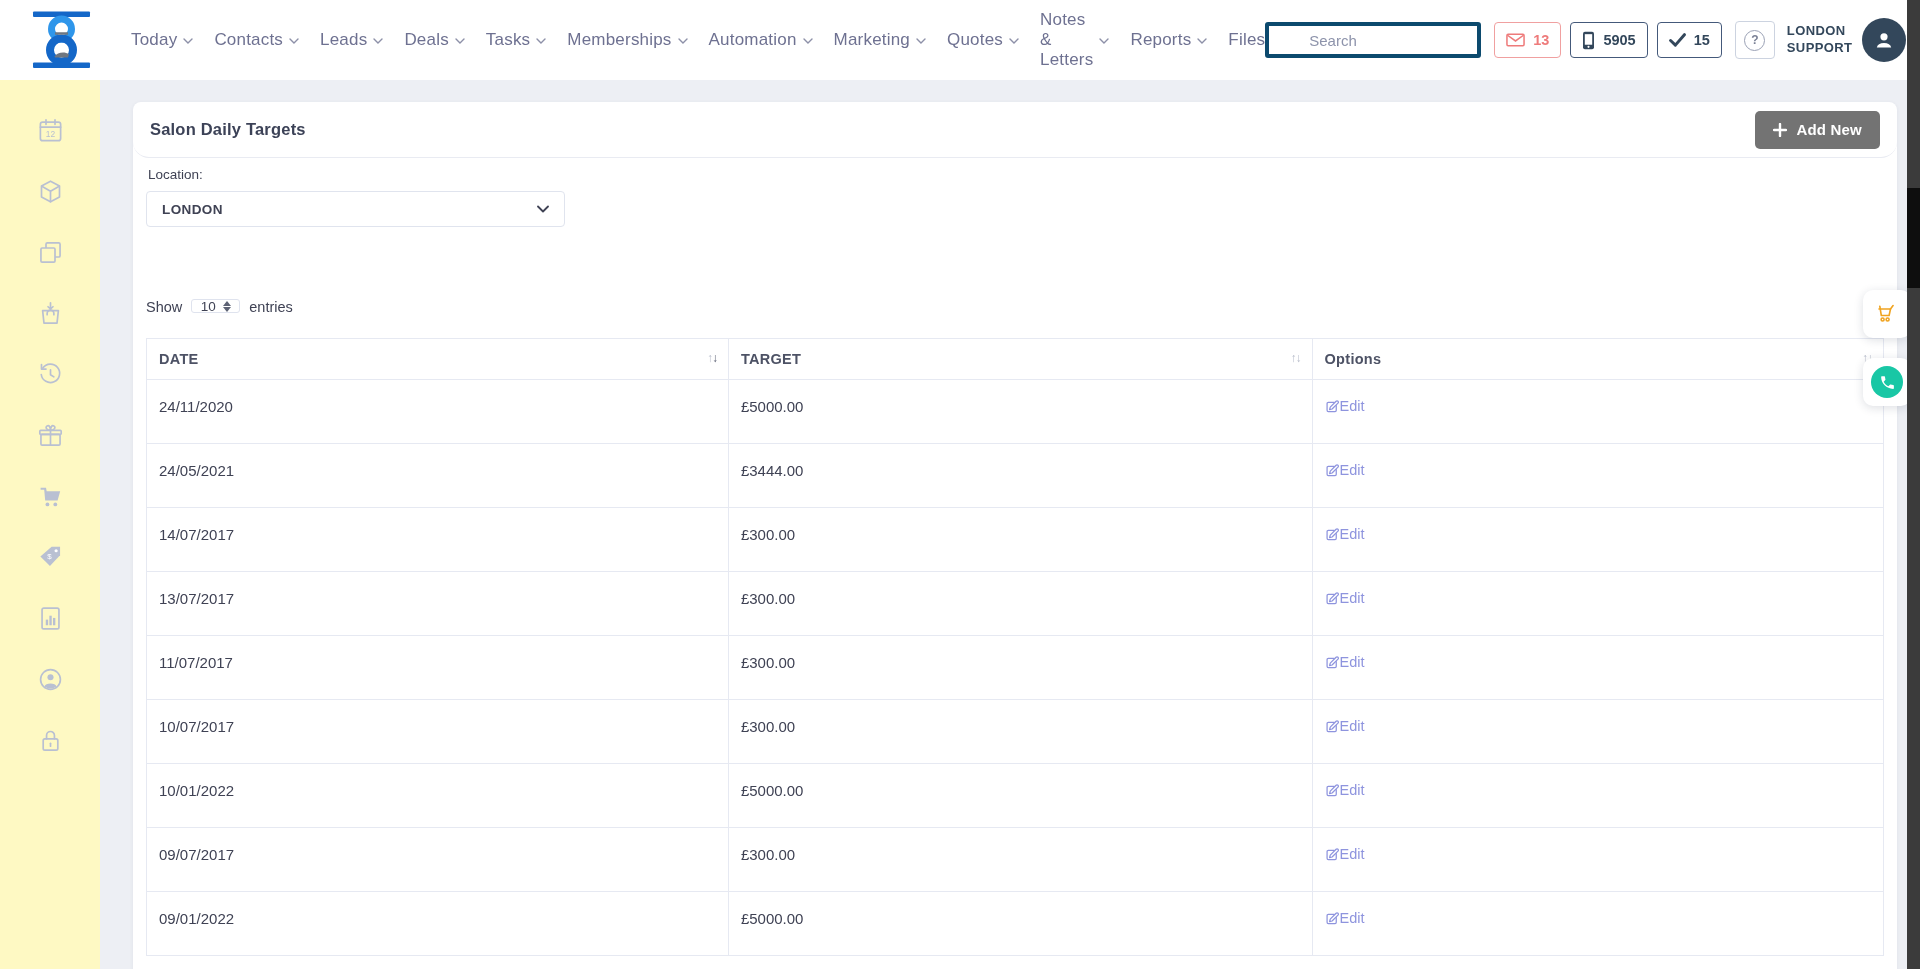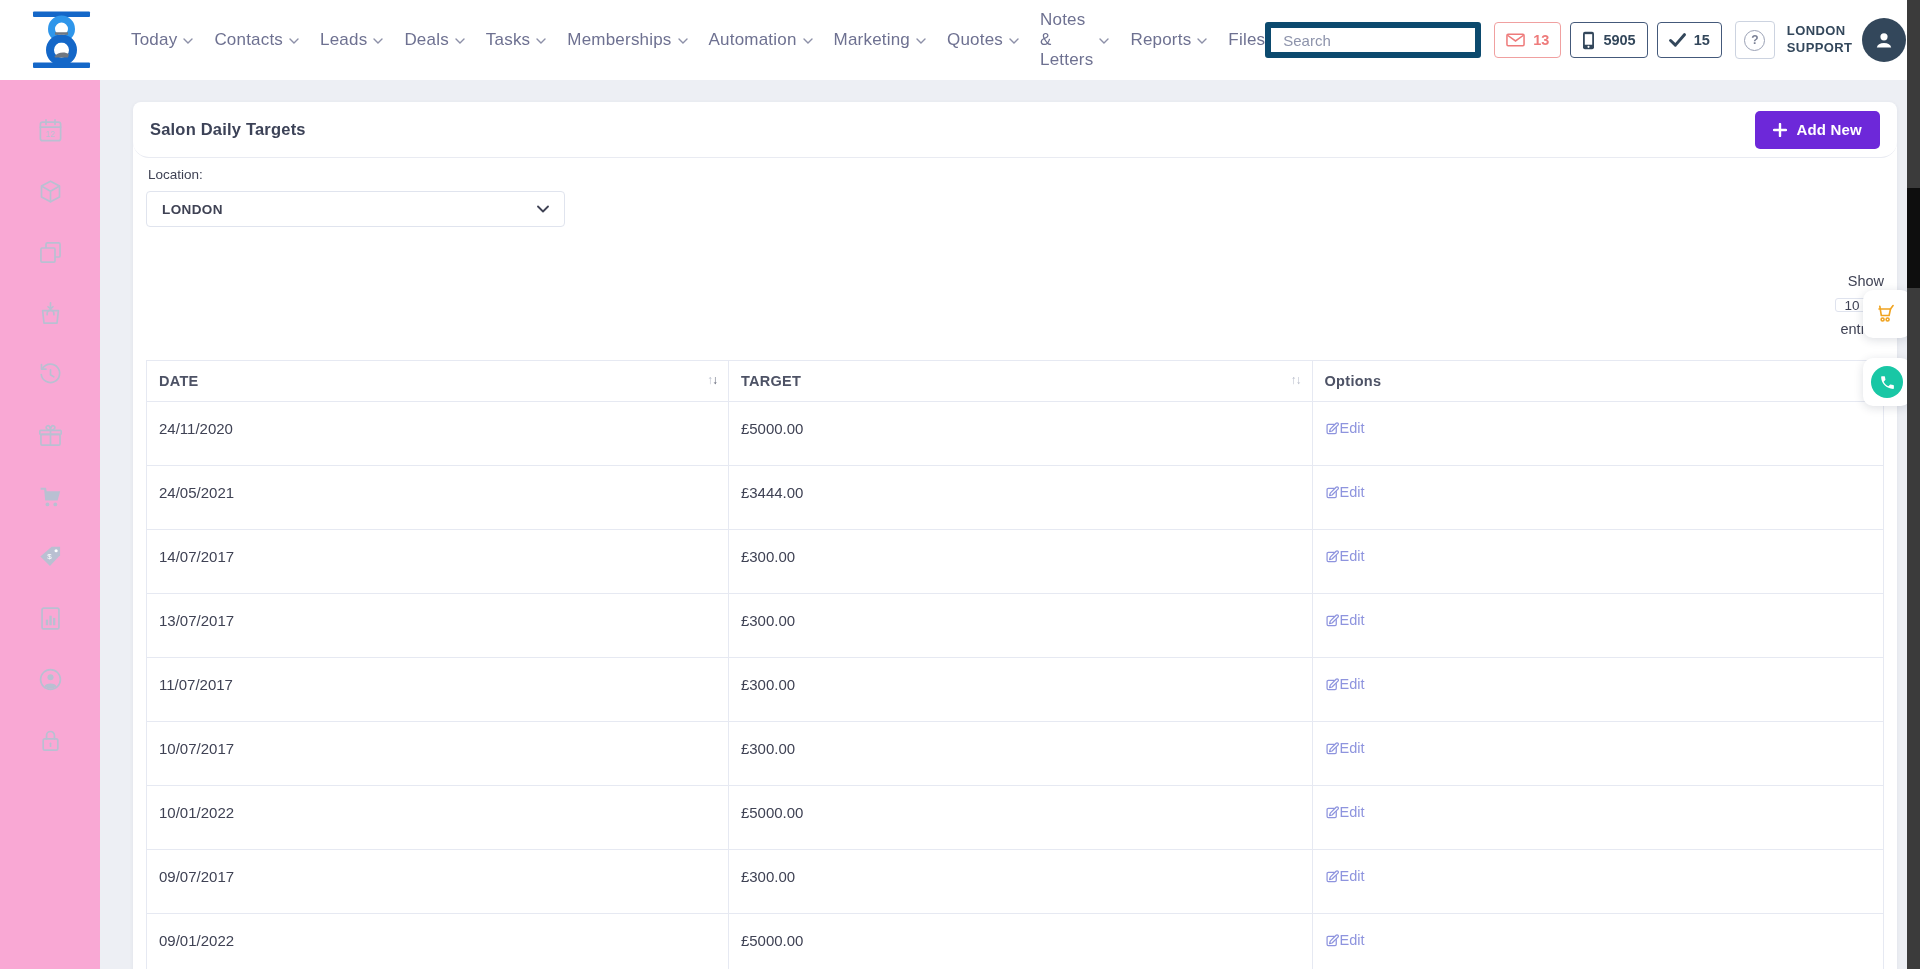--- a/index.html
+++ b/index.html
@@ -17,22 +17,22 @@
     background:#ffffff; display:flex; align-items:center; z-index:30;
   }
   .logo-wrap { margin-left:30px; width:66px; height:64px; display:flex; align-items:center; }
   .nav { display:flex; align-items:center; gap:21px; margin-left:37px; }
   .nav-item { display:flex; align-items:center; gap:6px; cursor:pointer; }
   .nav-label { font-size:17px; font-weight:500; color:#6e7191; letter-spacing:.2px; }
   .nav-caret { display:flex; align-items:center; margin-top:2px; }
 
   .top-right { margin-left:auto; margin-right:33px; display:flex; align-items:center; }
   .searchbox {
-    width:216px; height:36px; border:6px solid #0c4a6e; border-radius:3px;
-    display:flex; align-items:stretch; background:#fff; overflow:hidden;
+    width:216px; height:36px; border:4px solid #0c4a6e; border-radius:3px;
+    display:flex; align-items:stretch; background:#fff; overflow:hidden;padding-left:28px;
   }
   .searchbox input {
     flex:1; border:none; outline:none; padding:0 12px; font-size:15px;
     font-family:inherit; color:#3f4254;
   }
   .searchbox input::placeholder { color:#8d93ab; }
   .badge {
     height:36px; border-radius:4px; display:flex; align-items:center; gap:8px;
     padding:0 11px; font-size:14.5px; font-weight:700; cursor:pointer; background:#fff;
   }
@@ -53,52 +53,52 @@
     line-height:1.3; letter-spacing:.4px; text-transform:uppercase;
   }
   .avatar {
     margin-left:10px; width:44px; height:44px; border-radius:50%;
     background:#33475b; display:flex; align-items:center; justify-content:center; cursor:pointer;
   }
 
   
   .sidebar {
     position:absolute; top:80px; left:0; width:100px; height:889px;
-    background:#f9a8d4; display:flex; flex-direction:column; align-items:center;
+    background:#fef9c3; display:flex; flex-direction:column; align-items:center;
     padding-top:37px; z-index:20;
   }
   .side-icon { width:27px; height:27px; margin-bottom:34px; cursor:pointer; flex:0 0 auto; }
   .side-icon svg { width:100%; height:100%; }
 
   
   .main { position:absolute; top:80px; left:100px; width:1820px; height:889px; padding:22px 23px 0 33px; }
   .card {
     background:#fff; border-radius:8px; height:980px;
     box-shadow:0 1px 4px rgba(40,50,80,.07);
   }
   .card-header {
     height:56px; padding:0 17px; display:flex; align-items:center; justify-content:space-between;
     border-bottom:1px solid #e9ebf2;
     border-radius:16px;
   }
   .card-title { font-size:16.5px; font-weight:700; color:#3c4257; letter-spacing:.2px; }
   .add-btn {
-    height:38px; padding:0 18px; background:#6d28d9; color:#fff; border:none; border-radius:5px;
+    height:38px; padding:0 18px; background:#737373; color:#fff; border:none; border-radius:5px;
     font-family:inherit; font-size:15px; font-weight:600; display:flex; align-items:center; gap:9px;
     cursor:pointer; letter-spacing:.2px;
   }
   .card-body { padding:9px 13px 0 13px; }
   .loc-label { font-size:13.5px; color:#3f4254; margin-bottom:9px; padding-left:2px; }
   .loc-select {
     width:419px; height:36px; border:1px solid #e0e4ee; border-radius:4px; background:#fff;
     display:flex; align-items:center; justify-content:space-between; padding:0 15px; cursor:pointer;
   }
   .loc-value { font-size:13.5px; font-weight:600; letter-spacing:.4px; color:#3f4254; }
 
-  .show-row { margin-top:46px; display:flex; align-items:flex-end; gap:9px; font-size:14.5px; color:#3f4254;flex-direction:column; }
+  .show-row { margin-top:72px; display:flex; align-items:flex-start; gap:9px; font-size:14.5px; color:#3f4254; }
   .page-size {
     width:49px; height:14px; border:1px solid #dfe3ee; border-radius:3px; background:#fff;
     display:flex; align-items:center; justify-content:center; gap:7px; cursor:pointer;
   }
   .page-size .num { font-size:13.5px; color:#3f4254; }
   .spin { display:flex; flex-direction:column; gap:1px; }
   .spin i { width:0; height:0; border-left:4px solid transparent; border-right:4px solid transparent; }
   .spin .up   { border-bottom:5px solid #5d6274; }
   .spin .down { border-top:5px solid #5d6274; }
 

